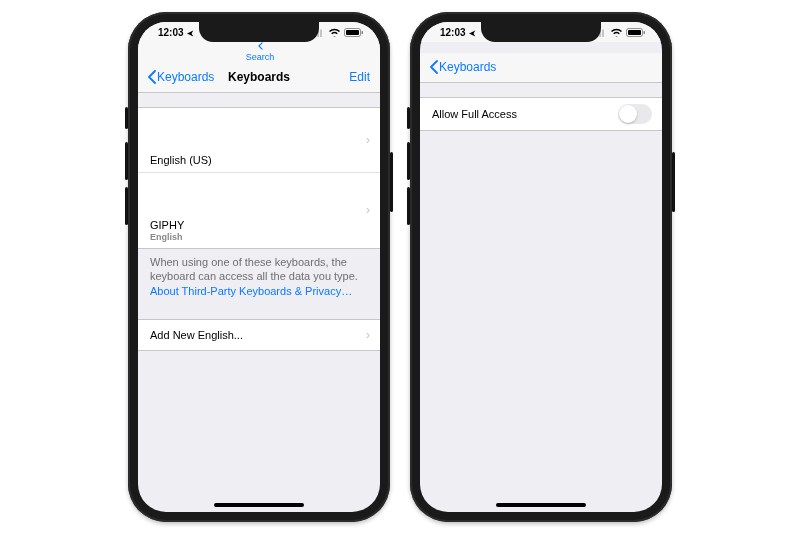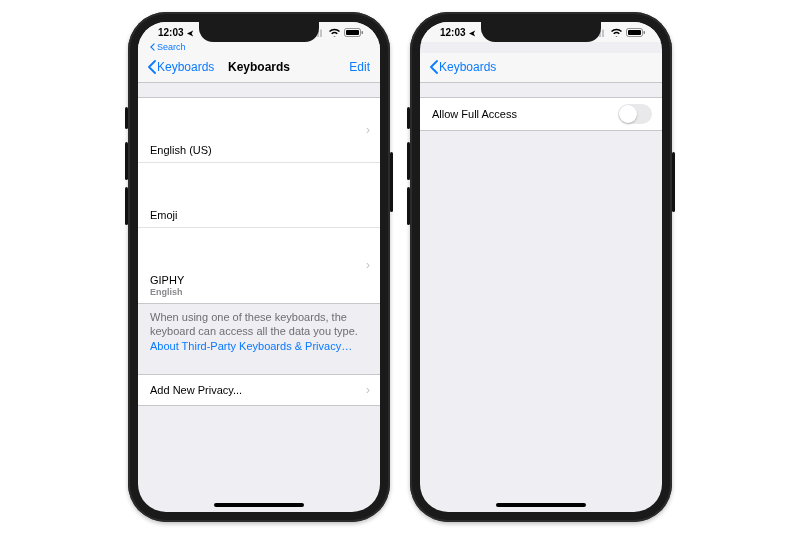--- a/index.html
+++ b/index.html
@@ -66,20 +66,21 @@
   .status-right { display:flex; align-items:center; gap:3px; }
   .status-right svg { display:block; }
 
   .breadcrumb {
     font-size: 9px;
     color: #0a7aff;
     padding: 0 10px 1px 12px;
     display:flex; align-items:center; gap:2px;
     background:#f7f7f8;
     border-bottom: none;
+    flex-direction: column;
   }
 
   .nav-bar {
     height: 30px;
     display: flex;
     align-items: center;
     justify-content: space-between;
     padding: 0 10px;
     border-bottom: 0.5px solid #c7c7cb;
     background: #f7f7f8;
@@ -192,41 +193,36 @@
     <div class="content">
       <div class="group">
         <div class="row">
           <div class="main">
               <span>English (US)</span>
             </div>
           <span class="chev">›</span>
         </div>
         <div class="row">
           <div class="main">
-              <span>Emoji</span>
-            </div>
-        </div>
-        <div class="row">
-          <div class="main">
             <span>GIPHY</span>
             <span class="sub">English</span>
           </div>
           <span class="chev">›</span>
         </div>
       </div>
 
       <div class="footer-note">
         <span>When using one of these keyboards, the keyboard can access all the data you type. </span><a href="#">About Third-Party Keyboards &amp; Privacy…</a>
       </div>
 
       <div class="gap"></div>
 
       <div class="group">
         <div class="row">
-          <span>Add New Privacy...</span>
+          <span>Add New English...</span>
           <span class="chev">›</span>
         </div>
       </div>
     </div>
 
     <div class="home-indicator"></div>
   </div>
 </div>
 
 <div class="phone">

